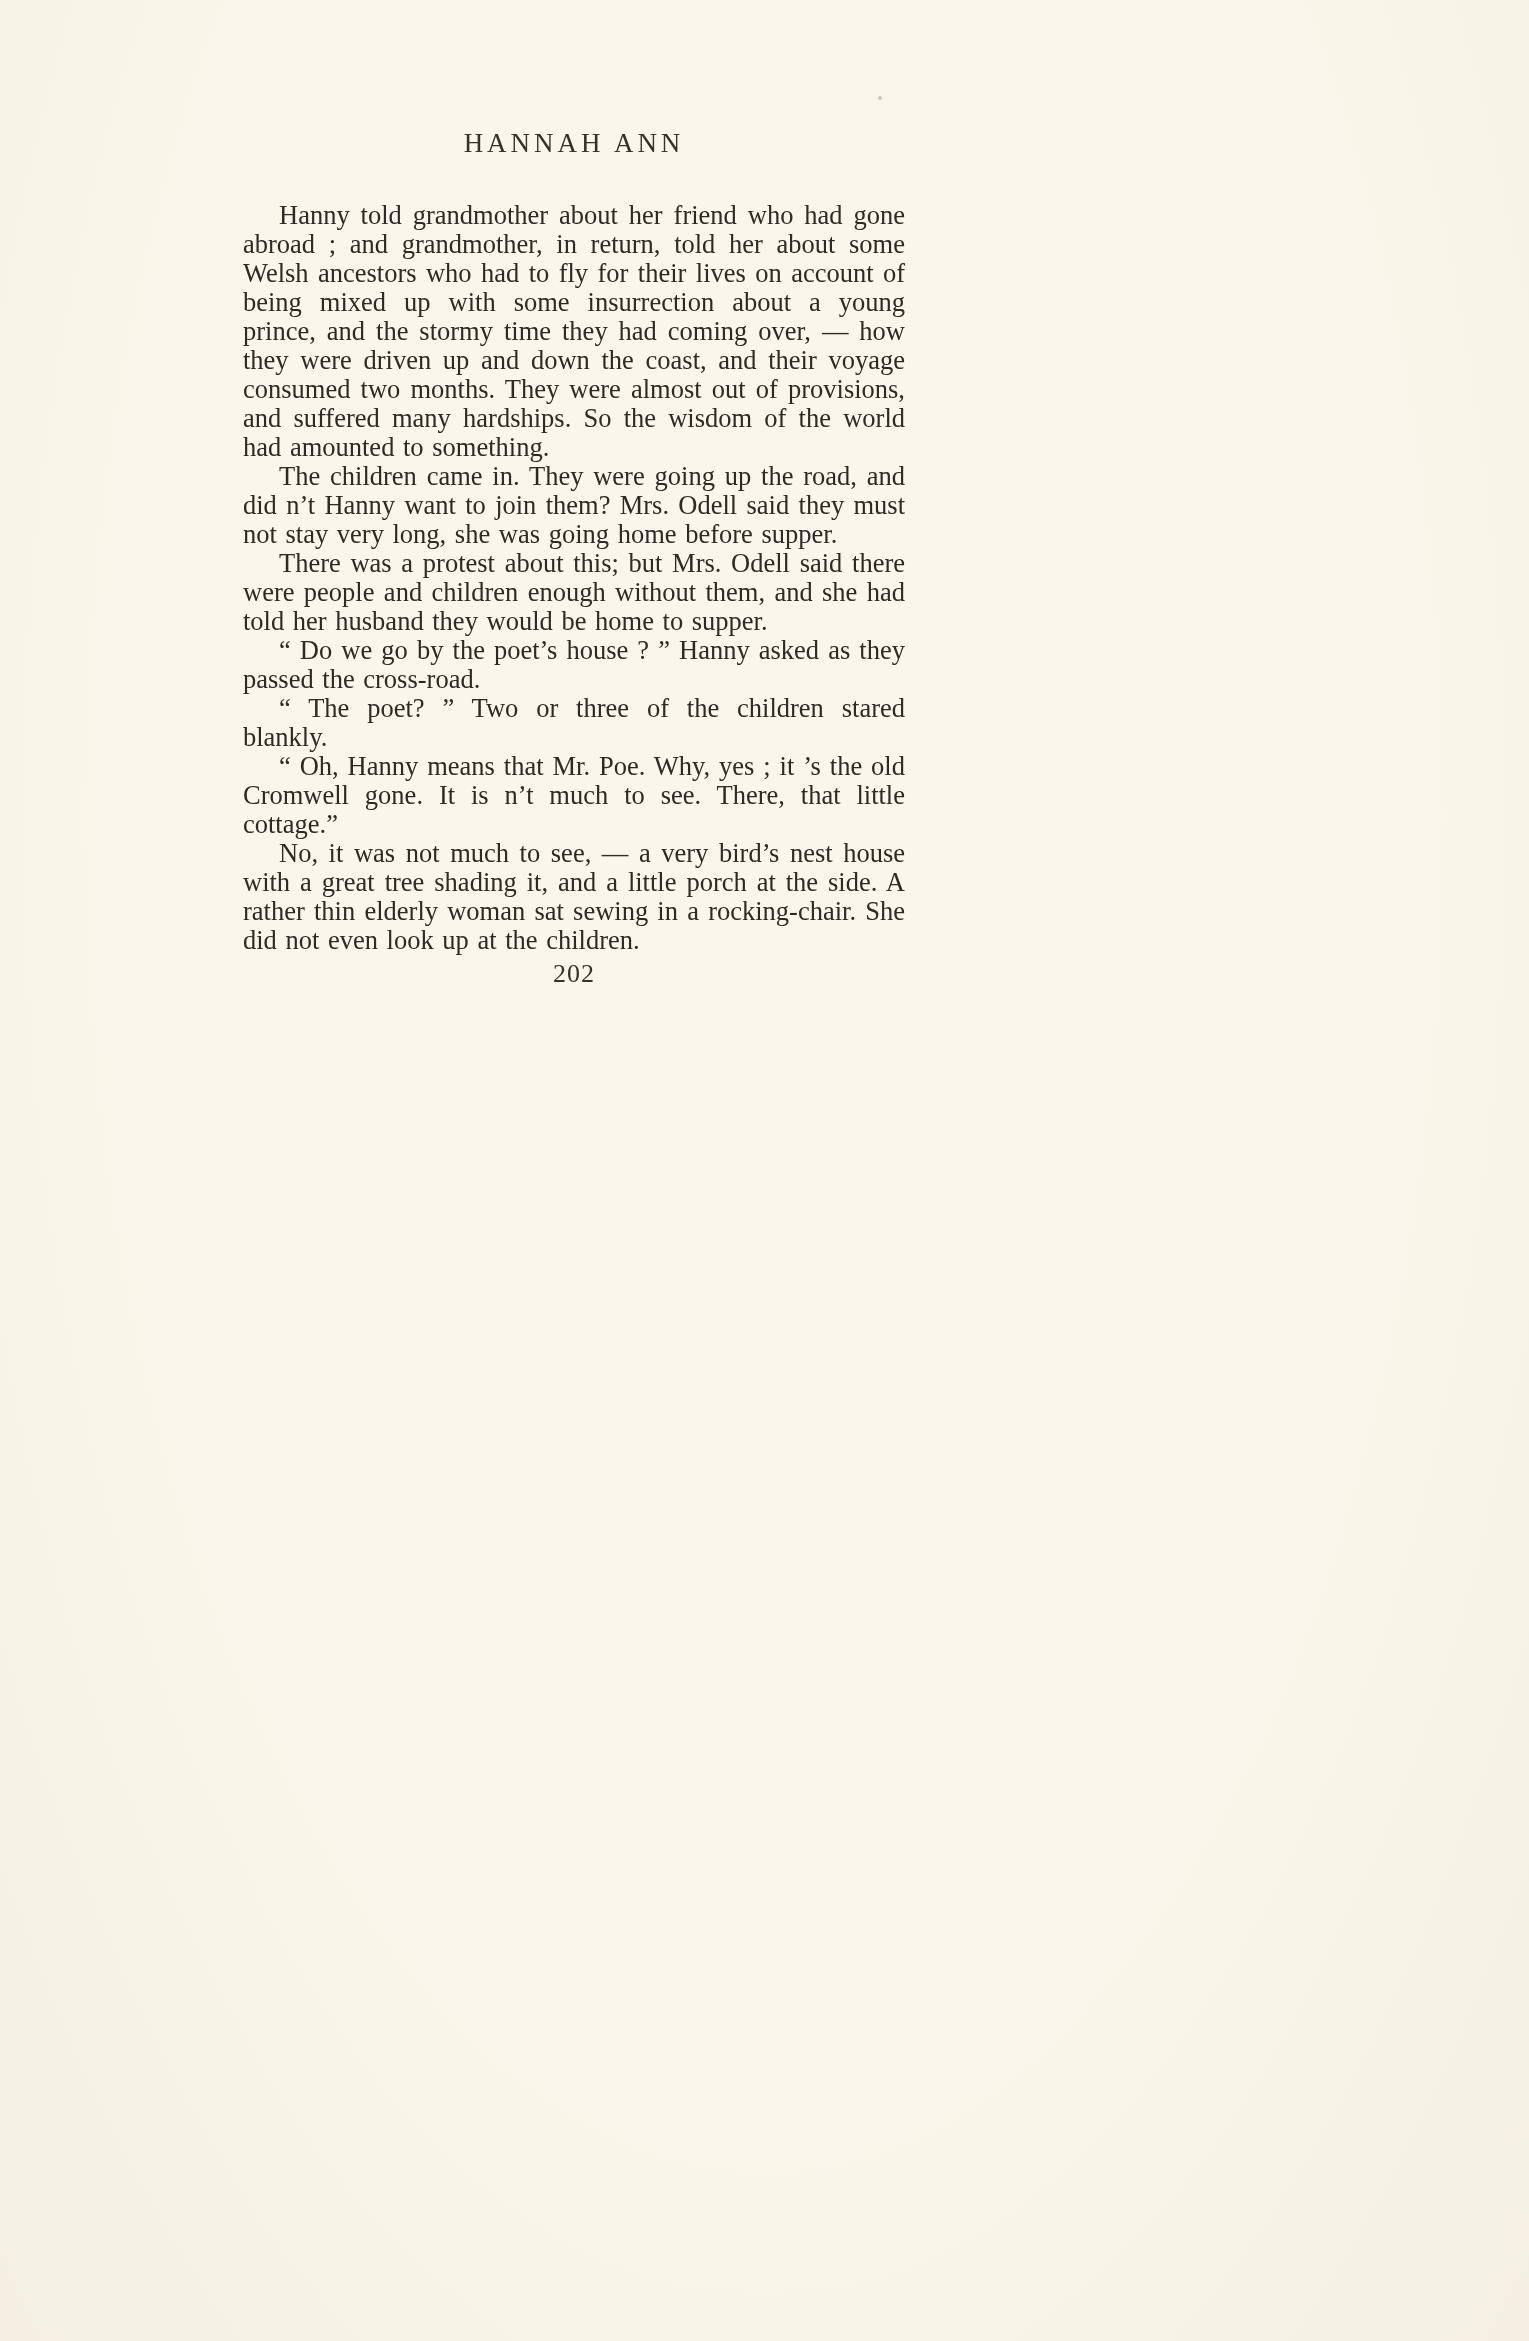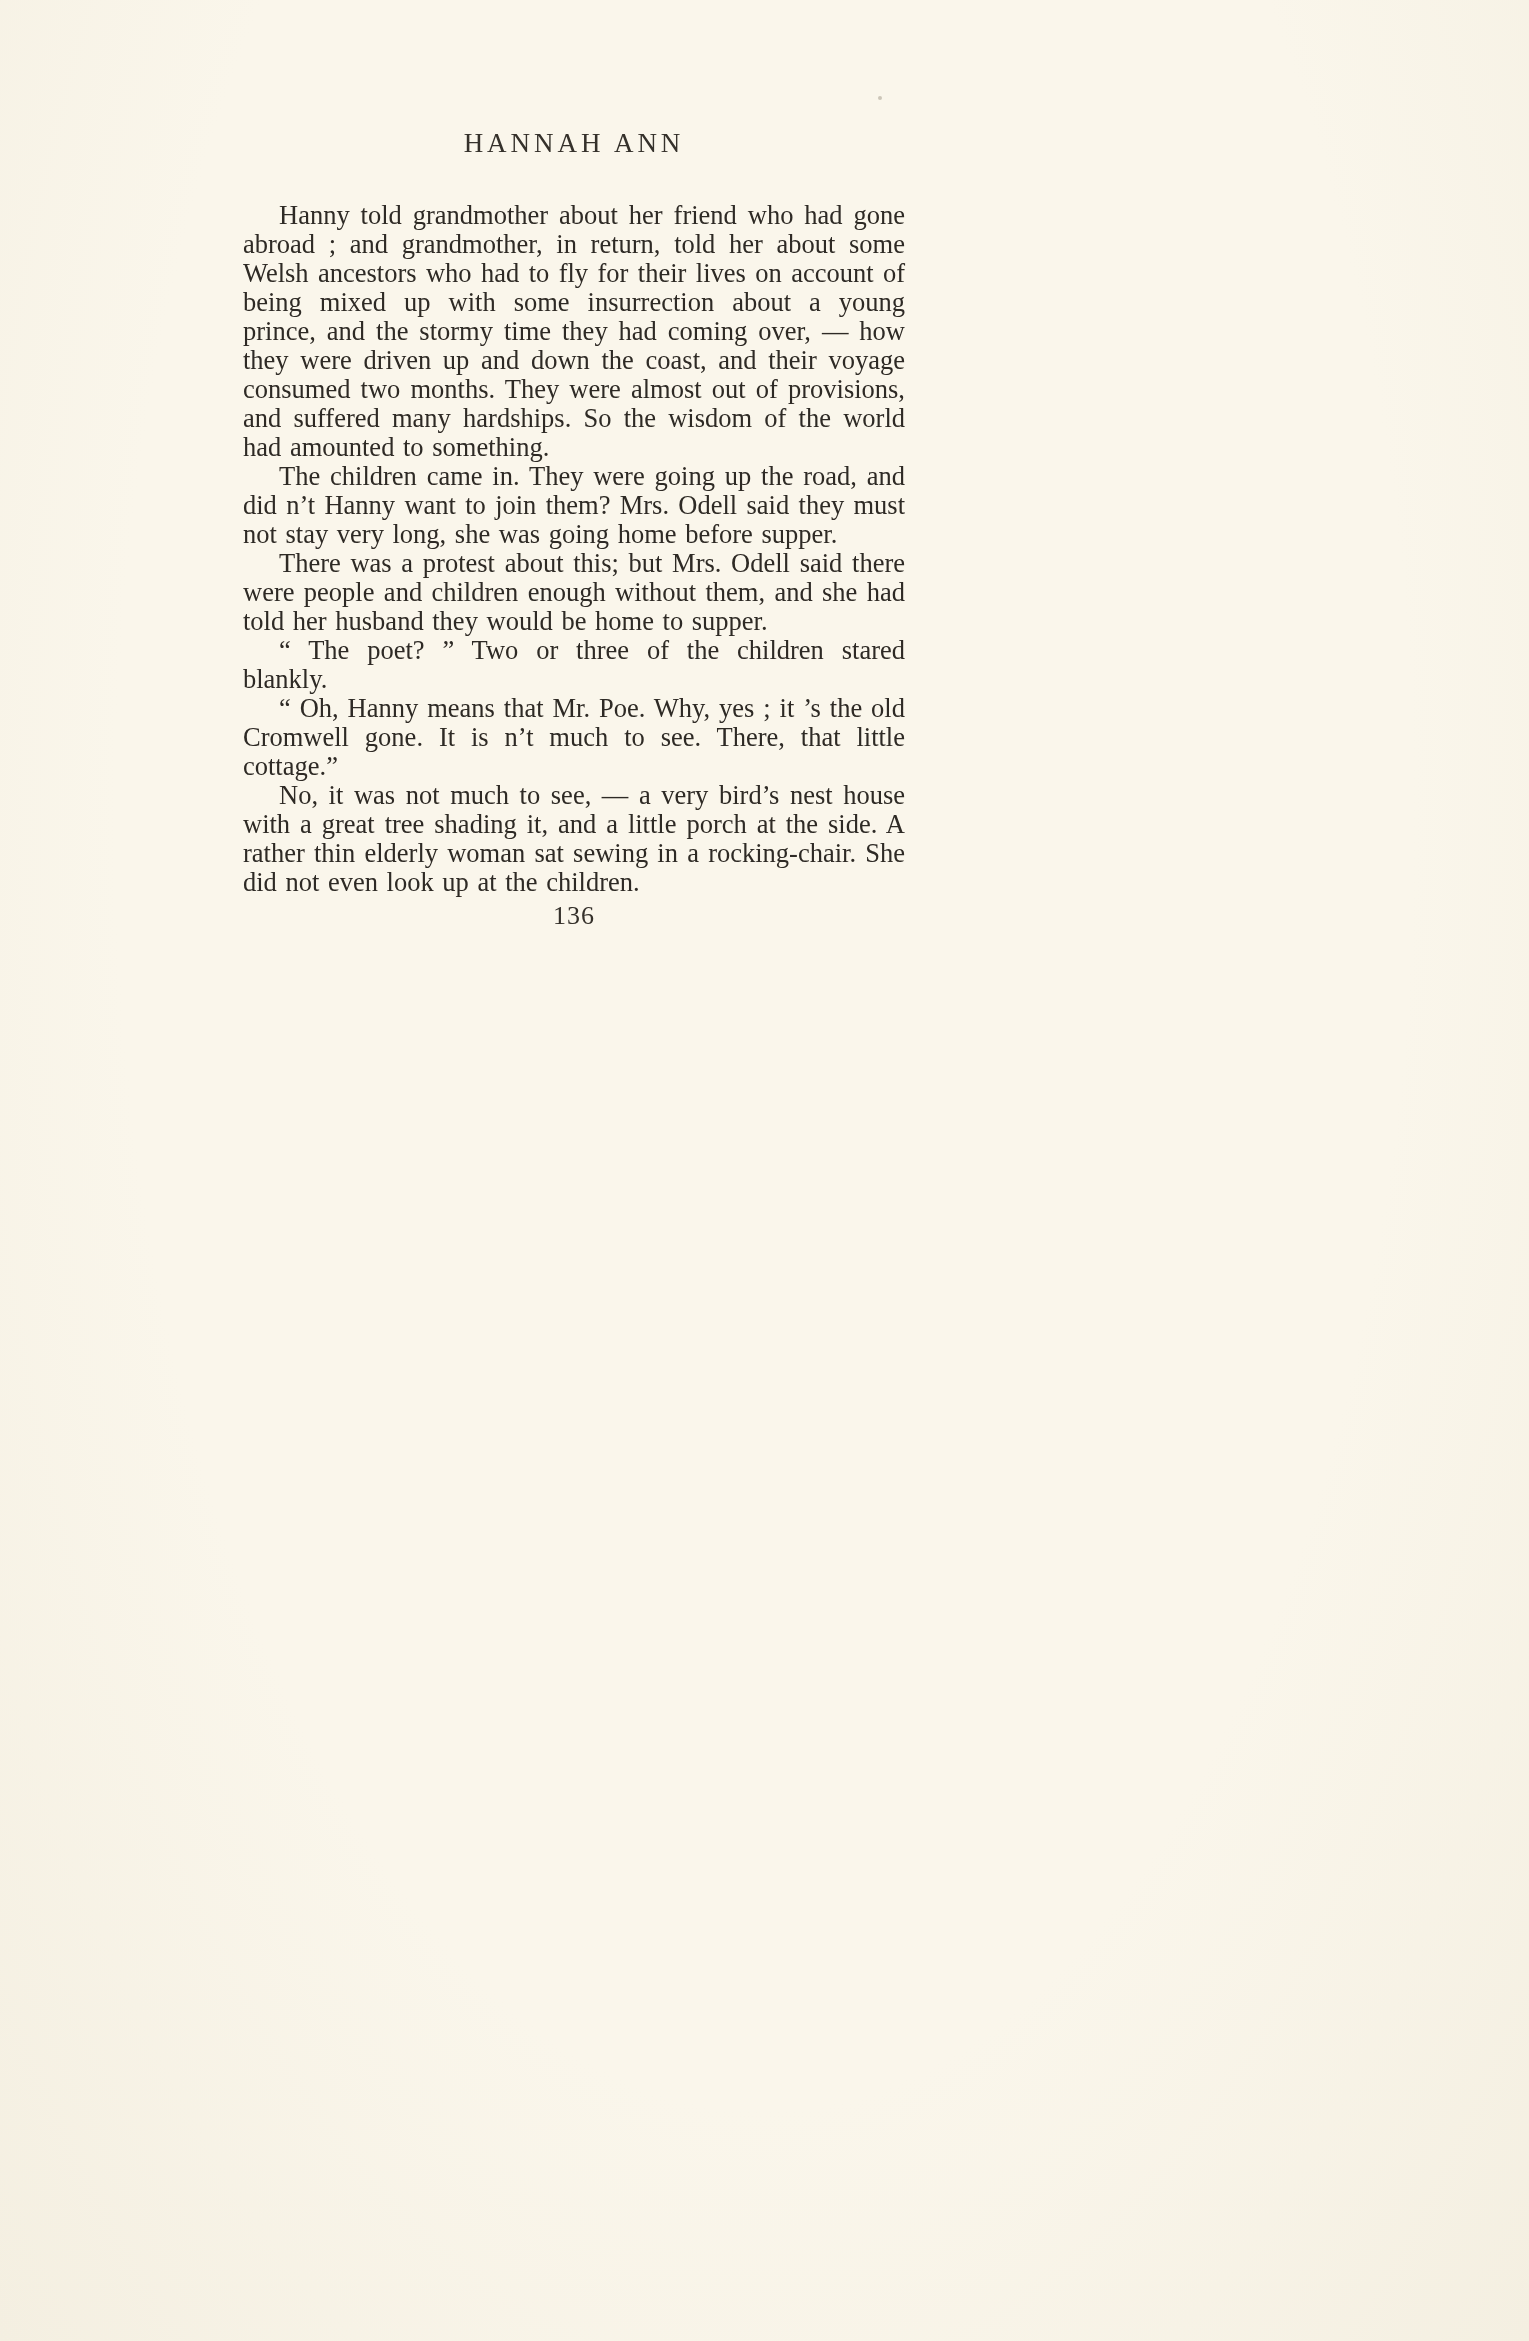--- a/index.html
+++ b/index.html
@@ -67,19 +67,20 @@
 <body>
 
 <div class="page">
   <div class="scan-artifact"></div>
   <div class="text-block">
     <h1 class="running-header">HANNAH ANN</h1>
     <div class="body-text">
       <p>Hanny told grandmother about her friend who had gone abroad ; and grandmother, in return, told her about some Welsh ancestors who had to fly for their lives on account of being mixed up with some insurrection about a young prince, and the stormy time they had coming over, — how they were driven up and down the coast, and their voyage consumed two months.  They were almost out of provisions, and suffered many hardships.  So the wisdom of the world had amounted to something.</p>
       <p>The children came in.  They were going up the road, and did n’t Hanny want to join them?  Mrs. Odell said they must not stay very long, she was going home before supper.</p>
       <p>There was a protest about this; but Mrs. Odell said there were people and children enough without them, and she had told her husband they would be home to supper.</p>
+      <p>“ Do we go by the poet’s house ? ” Hanny asked as they passed the cross-road.</p>
       <p>“ The poet? ”   Two or three of the children stared blankly.</p>
       <p>“ Oh, Hanny means that Mr. Poe.  Why, yes ; it ’s the old Cromwell gone.  It is n’t much to see.  There, that little cottage.”</p>
       <p>No, it was not much to see, — a very bird’s nest house with a great tree shading it, and a little porch at the side.  A rather thin elderly woman sat sewing in a rocking-chair.  She did not even look up at the children.</p>
     </div>
-    <div class="page-number">136</div>
+    <div class="page-number">202</div>
   </div>
 </div>
 
 </body></html>

